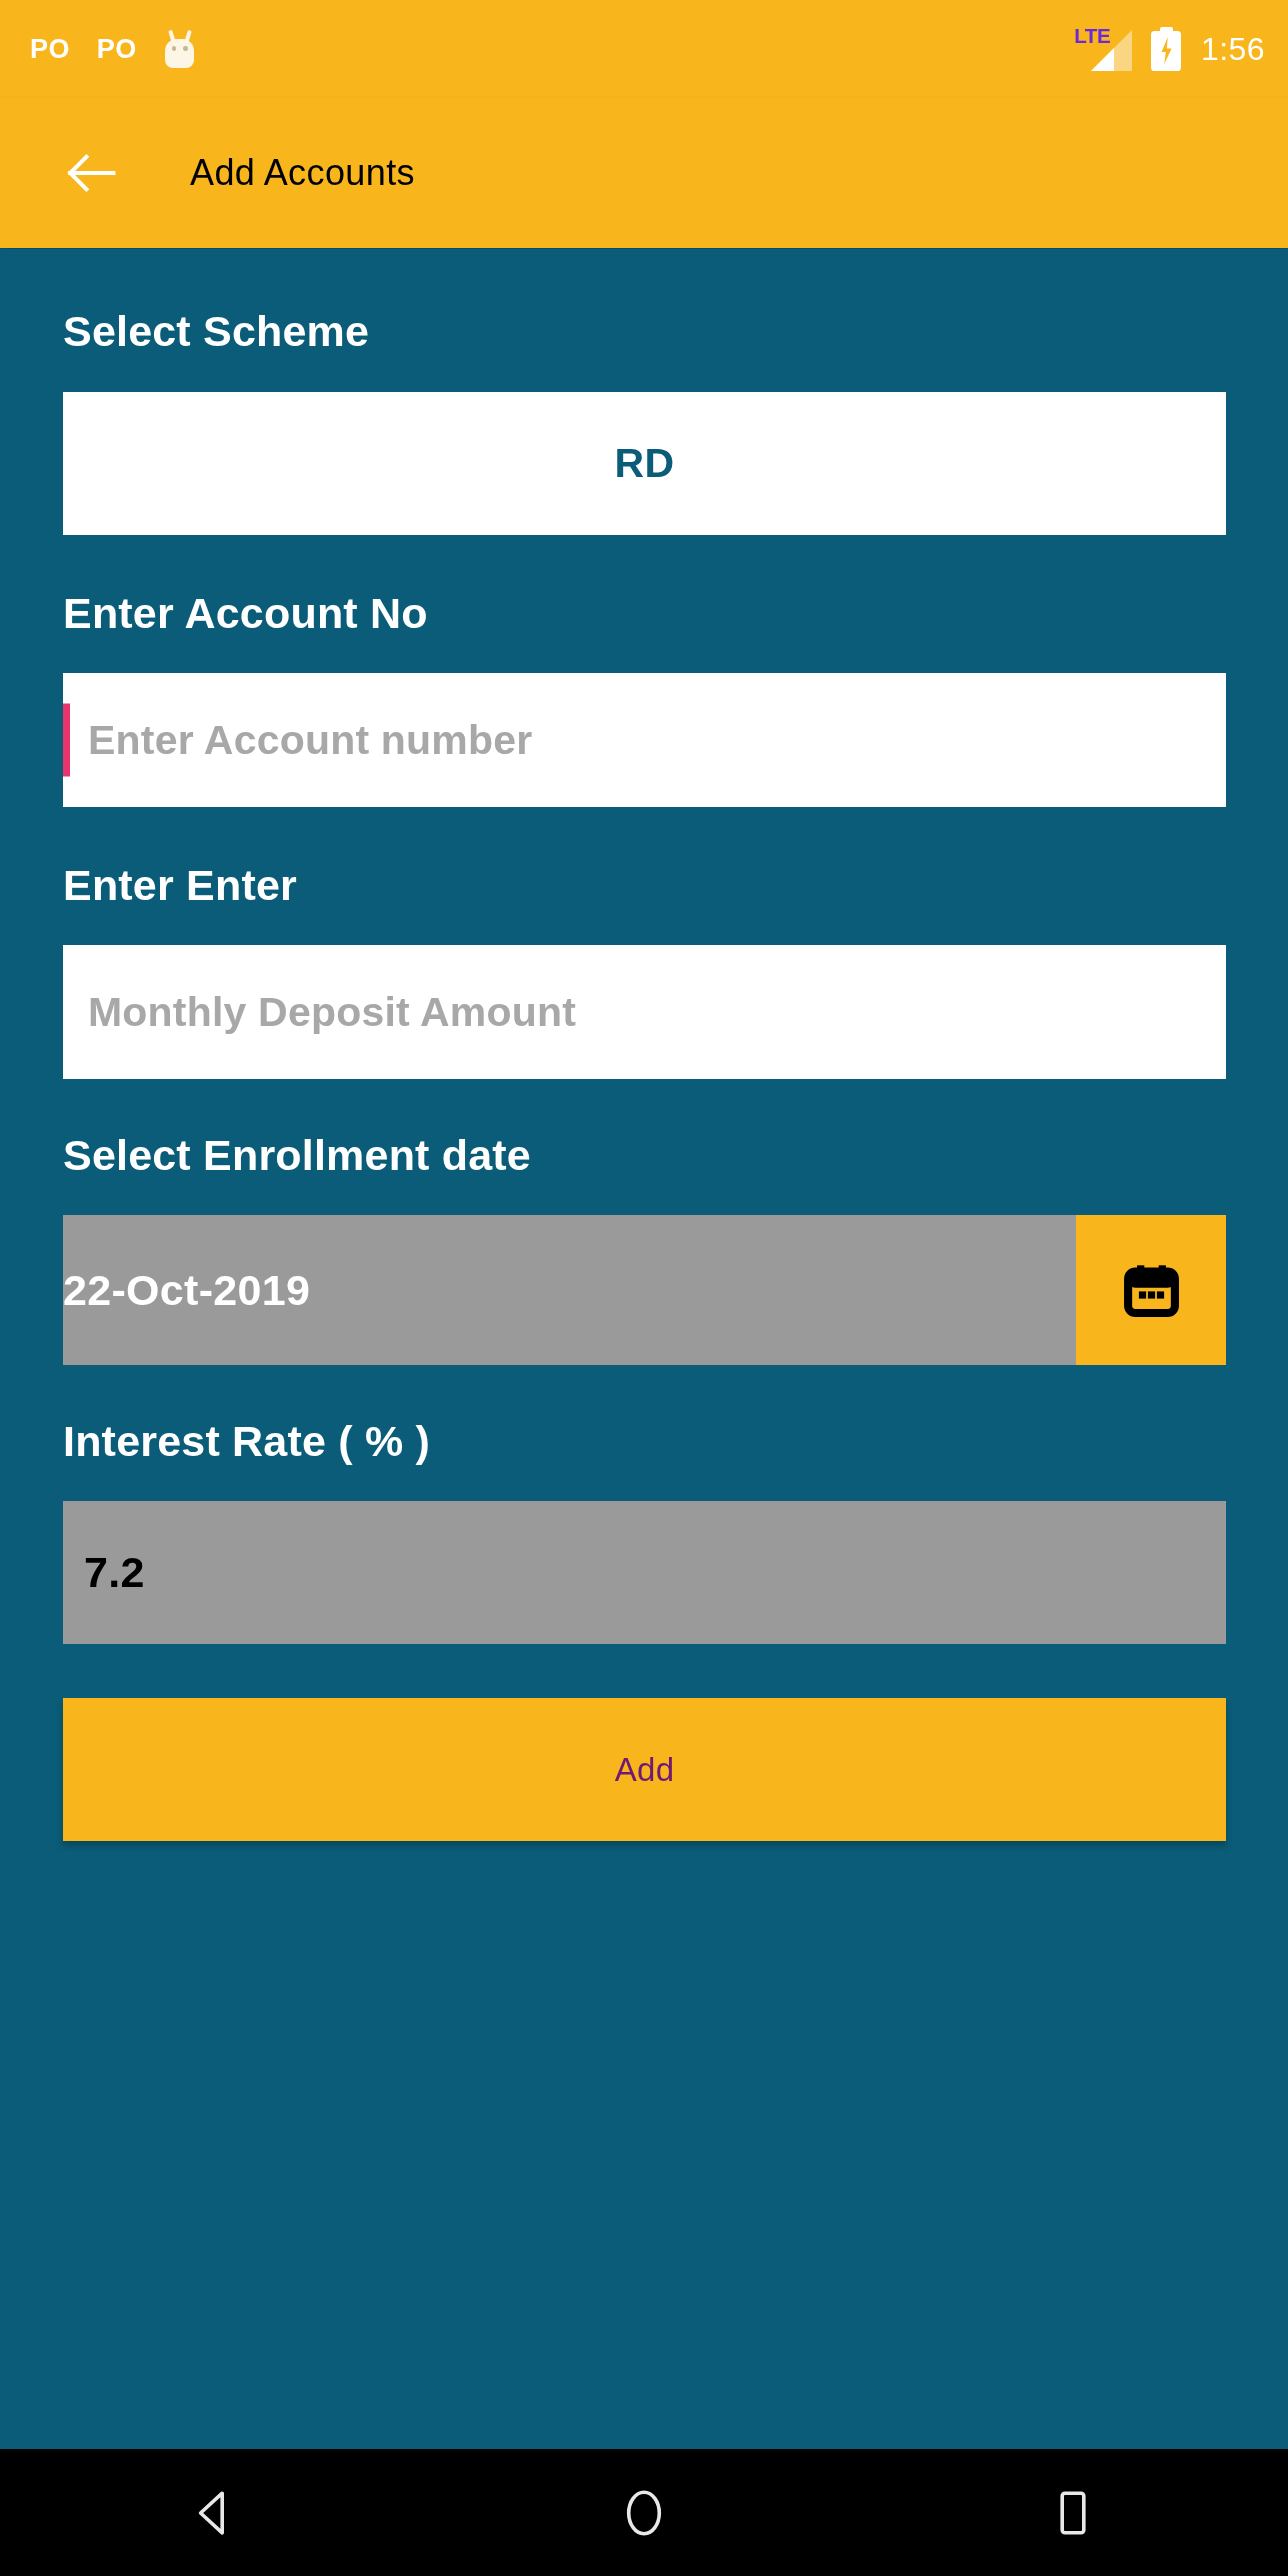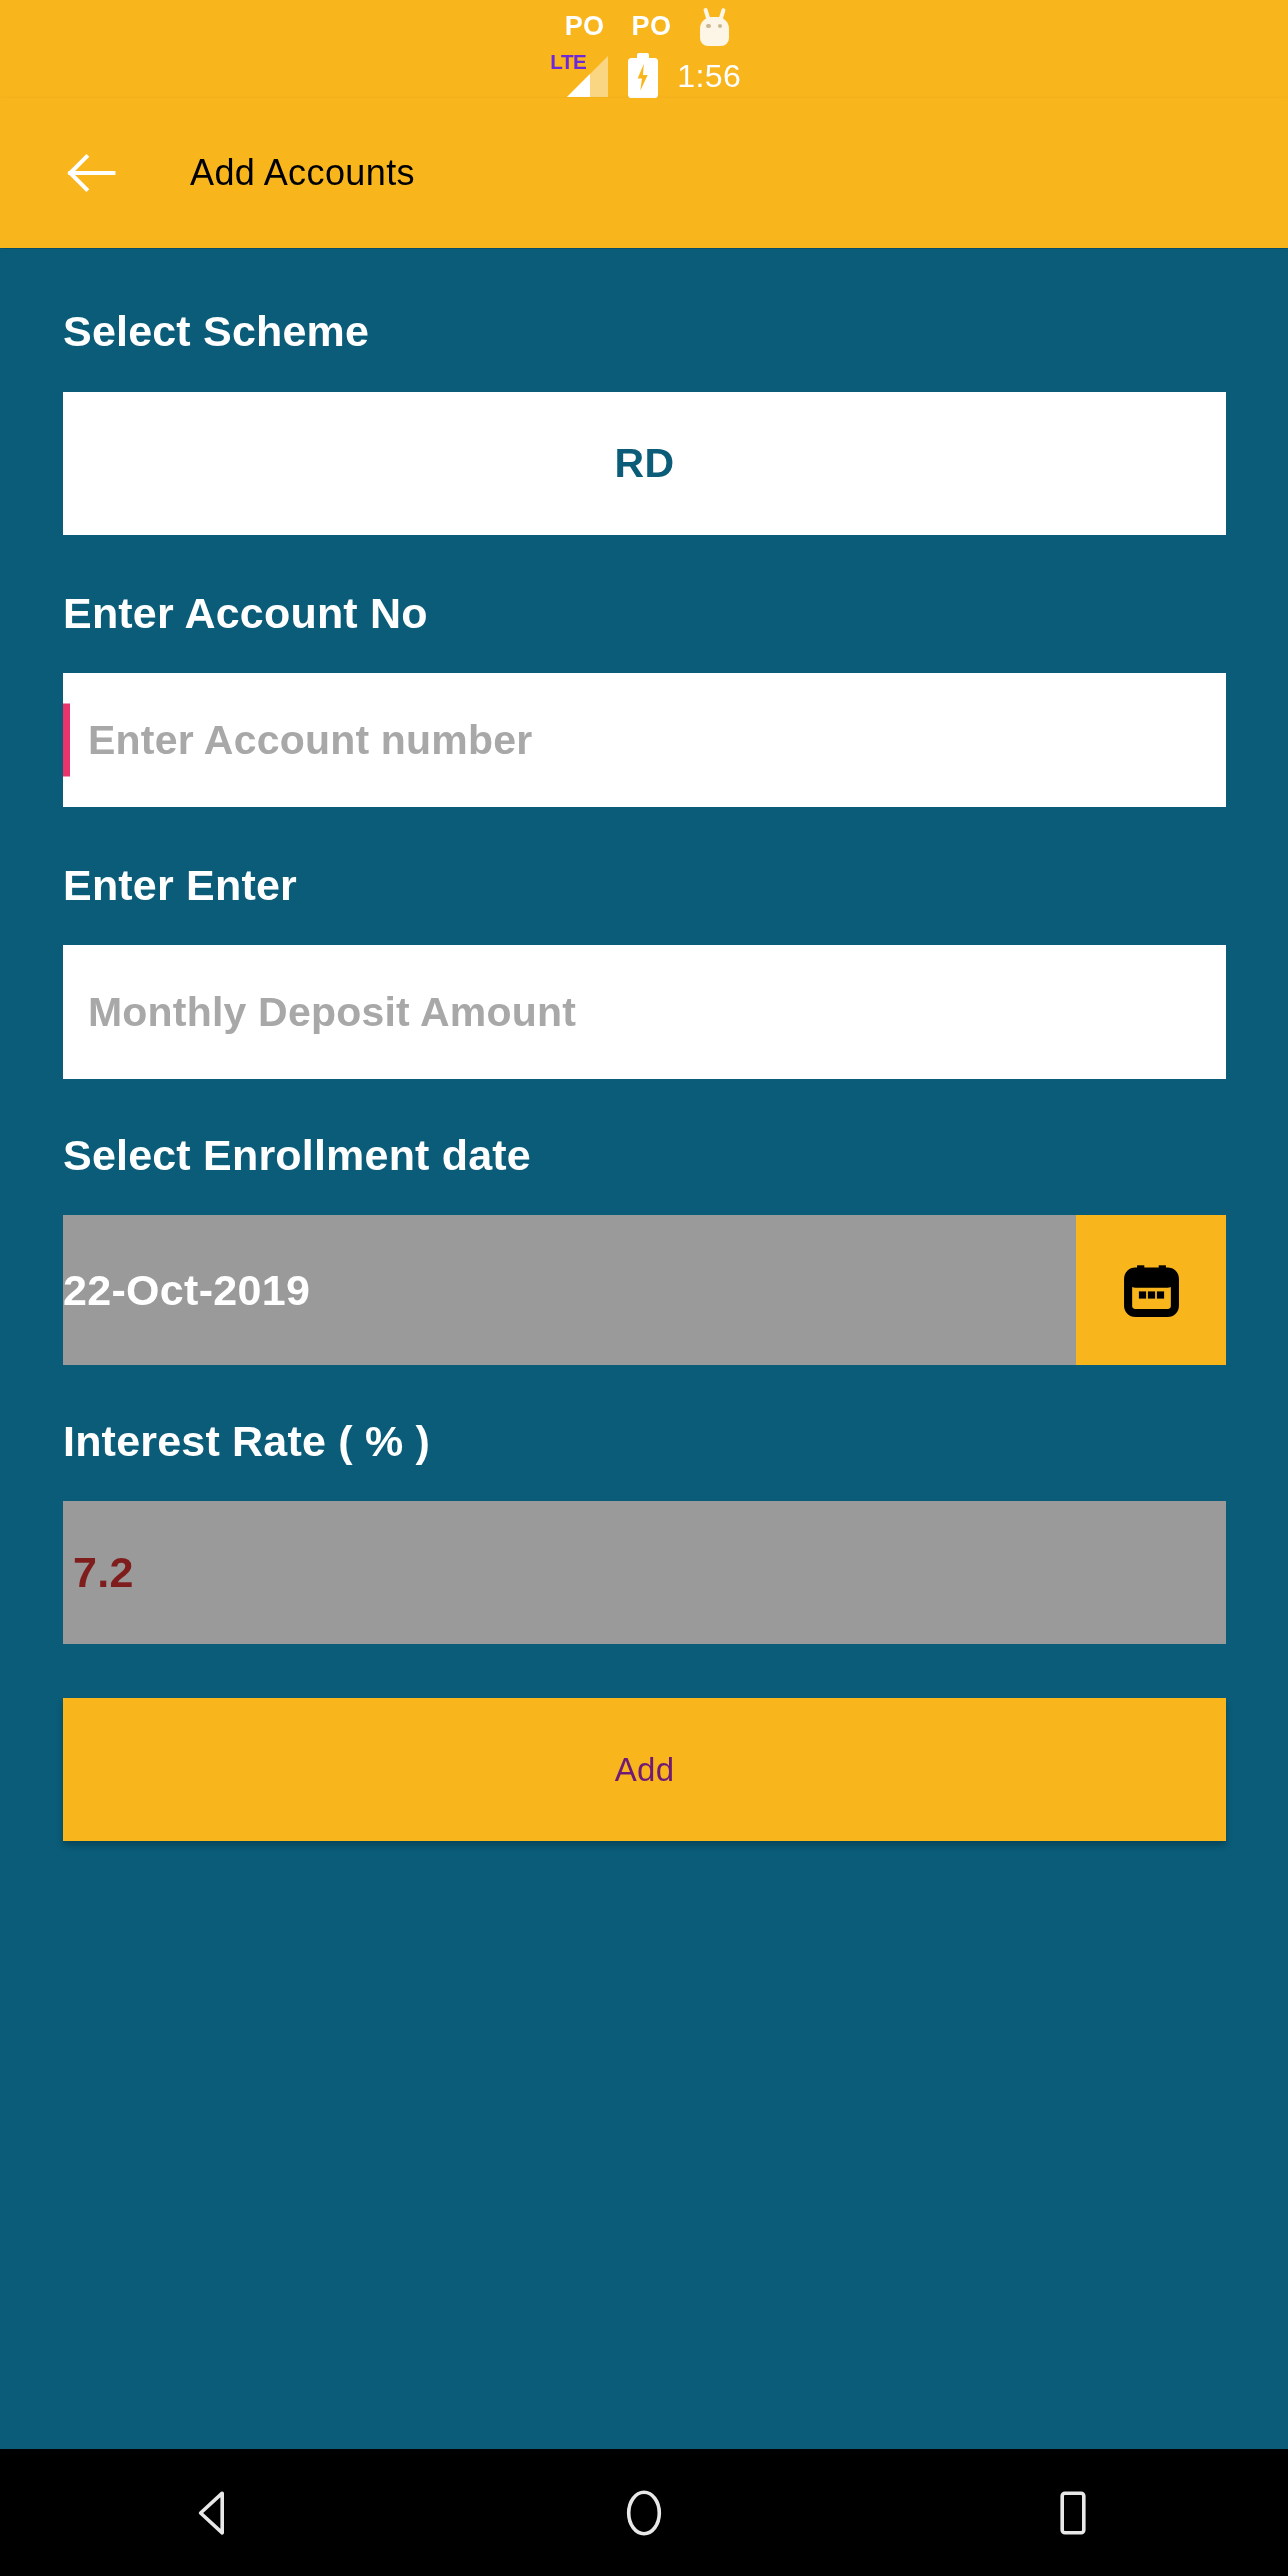--- a/index.html
+++ b/index.html
@@ -22,21 +22,20 @@
   
   .status-bar {
     position: absolute;
     top: 0; left: 0;
     width: 1288px;
     height: 98px;
     background: #f8b51c;
     display: flex;
     align-items: center;
     padding: 0 23px 0 30px;
-    flex-direction: column;
   }
   .status-left {
     display: flex;
     align-items: center;
     gap: 27px;
     flex: 1;
   }
   .notif-text {
     color: #ffffff;
     font-size: 27px;
@@ -254,24 +253,24 @@
   }
 
   .rate-field {
     width: 1163px;
     height: 143px;
     background: #9a9a9a;
     display: flex;
     align-items: center;
   }
   .rate-text {
-    color: #7f1d1d;
+    color: #000000;
     font-size: 43px;
     font-weight: bold;
-    padding-left: 10px;
+    padding-left: 21px;
     letter-spacing: 0.3px;
   }
 
   .add-btn {
     width: 1163px;
     height: 143px;
     background: #f8b51c;
     display: flex;
     align-items: center;
     justify-content: center;

